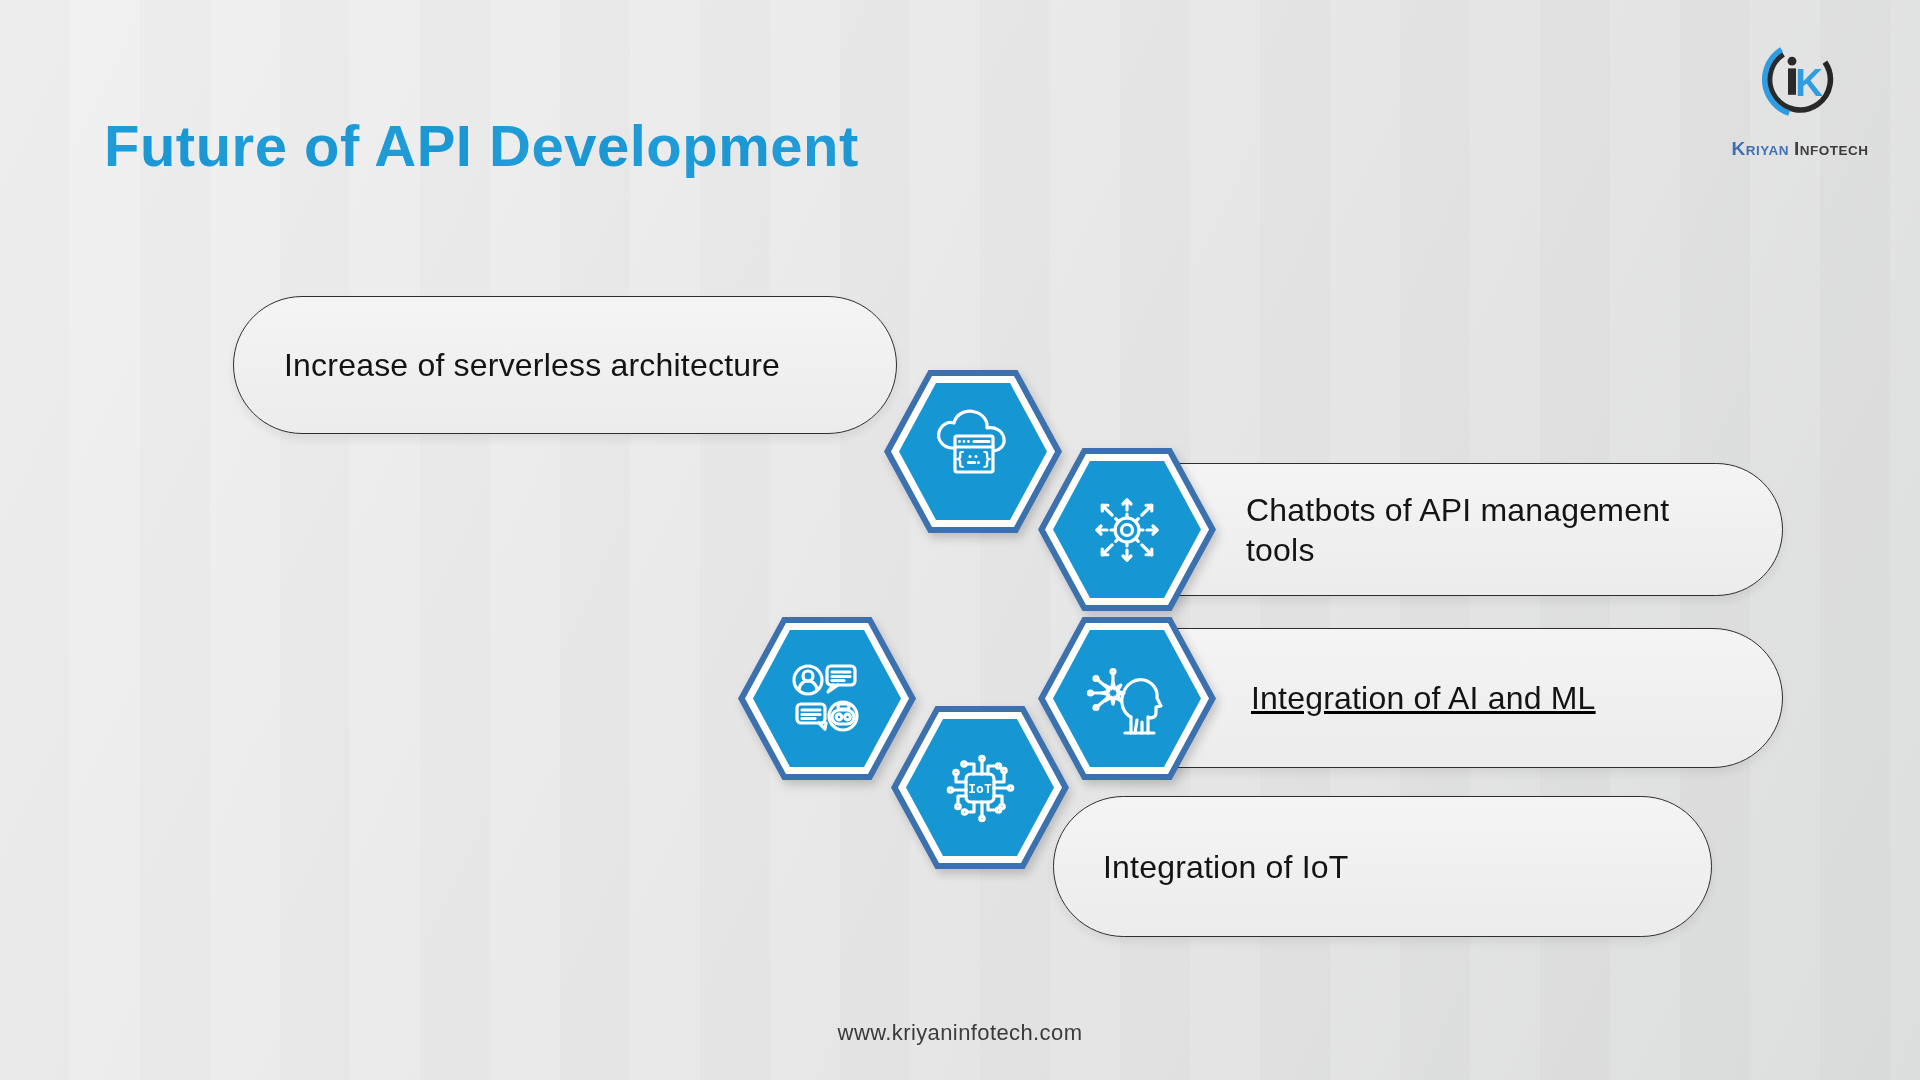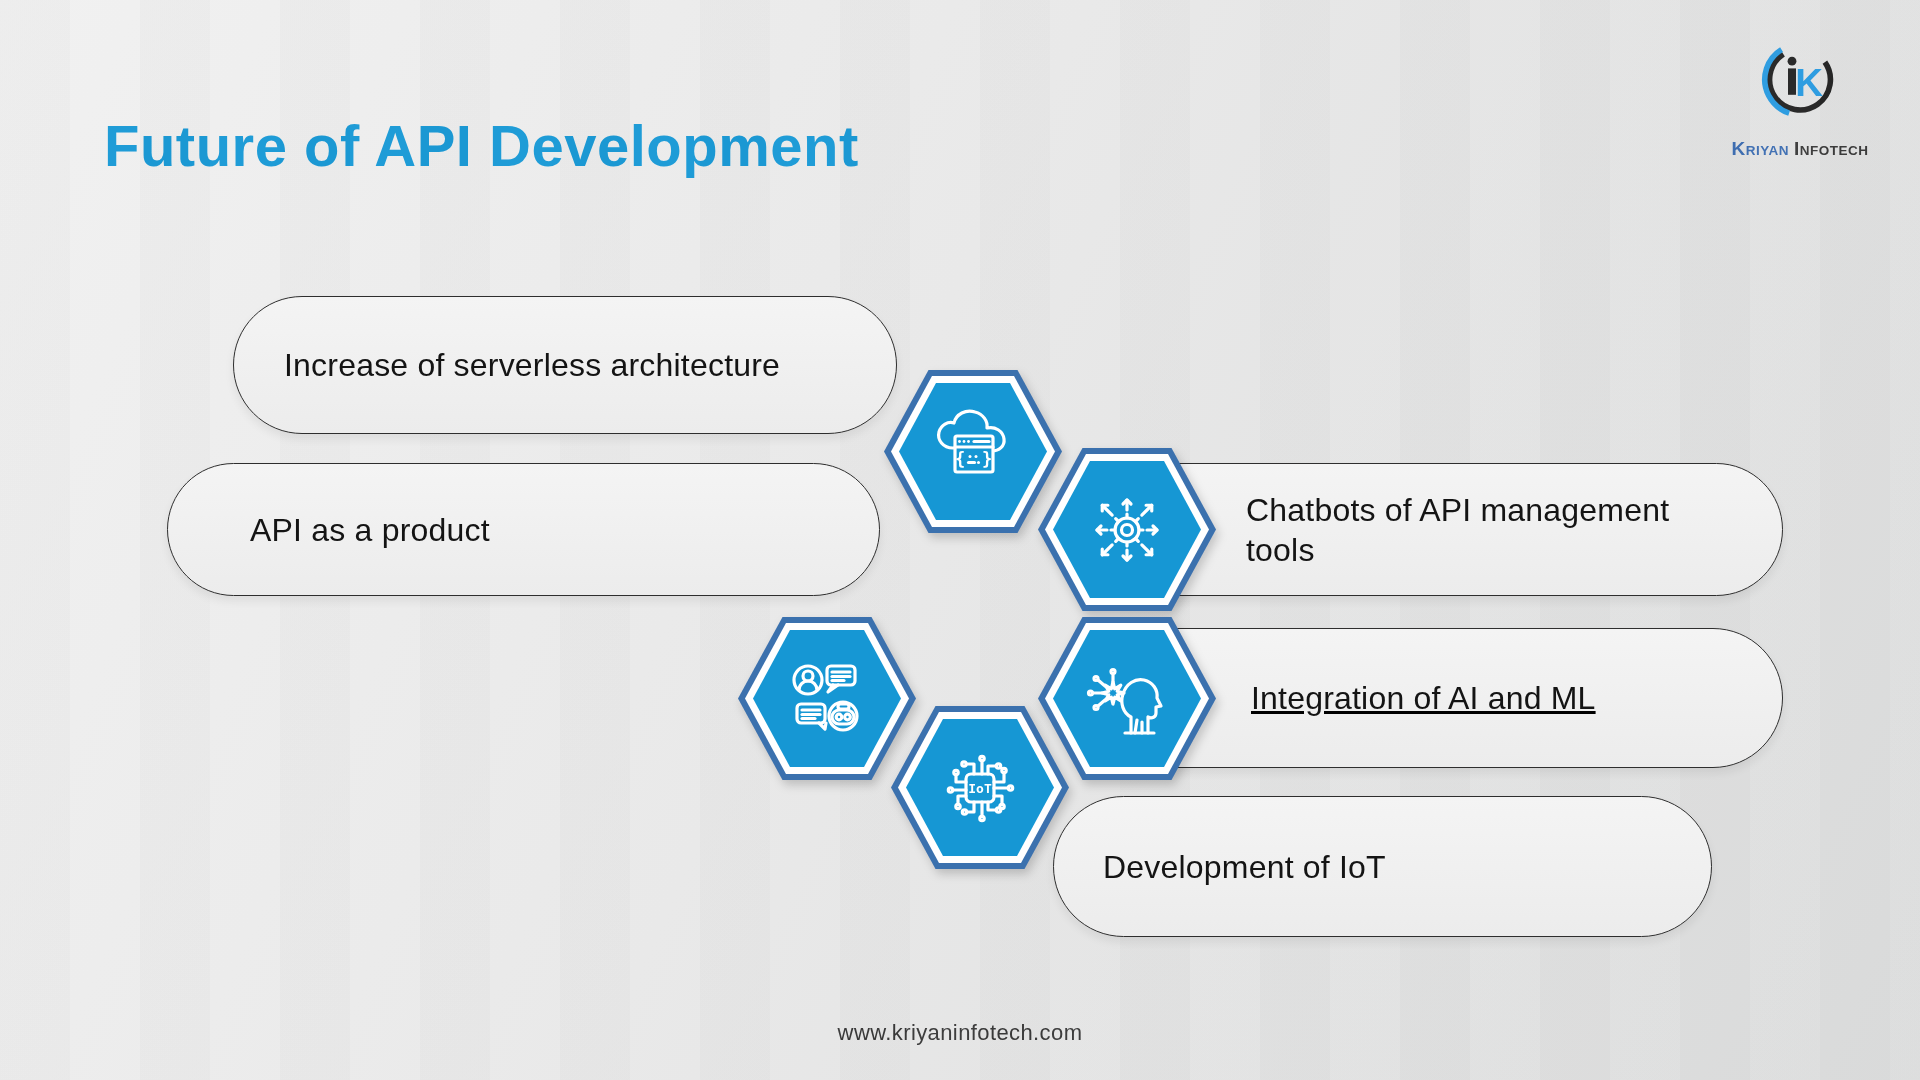--- a/index.html
+++ b/index.html
@@ -71,35 +71,32 @@
     </svg>
     <div class="brand">
       <span class="b1 init">K</span><span class="b1 rest">RIYAN</span><span class="sp"></span><span class="b2 init">I</span><span class="b2 rest">NFOTECH</span>
     </div>
   </div>
 
   <div class="pill" style="left:233px;top:296px;width:664px;height:138px;padding-left:50px;">
     <span>Increase of serverless architecture</span>
   </div>
 
-  <div class="pill" style="left:167px;top:463px;width:713px;height:133px;padding-left:82px;">
-    <span>API as a product</span>
-  </div>
 
   <div class="pill" style="left:1085px;top:463px;width:698px;height:133px;padding-left:160px;">
     <span style="width:500px;">Chatbots of API management tools</span>
   </div>
 
 
   <div class="pill" style="left:1085px;top:628px;width:698px;height:140px;padding-left:165px;text-decoration:underline;">
     <span>Integration of AI and ML</span>
   </div>
 
   <div class="pill" style="left:1053px;top:796px;width:659px;height:141px;padding-left:49px;">
-    <span>Development of IoT</span>
+    <span>Integration of IoT</span>
   </div>
 
   <div class="hex" style="left:884px;top:370px;">
     <div class="hx hx-border"></div>
       <div class="hx hx-gap"></div>
     <div class="hx hx-core">
       <svg viewBox="0 0 100 100">
         <path class="ic" d="M30,46 C20,46 14,38 16,30 C18,23 25,19 31,21 C33,12 43,7 52,10 C60,12 65,19 64,26 C72,24 80,29 81,37 C82,44 76,49 69,49"></path>
         <rect class="ic-mask" x="32" y="34" width="38" height="36" rx="2"></rect>
         <line class="ic" stroke-width="2.6" x1="32" y1="45" x2="70" y2="45"></line>

